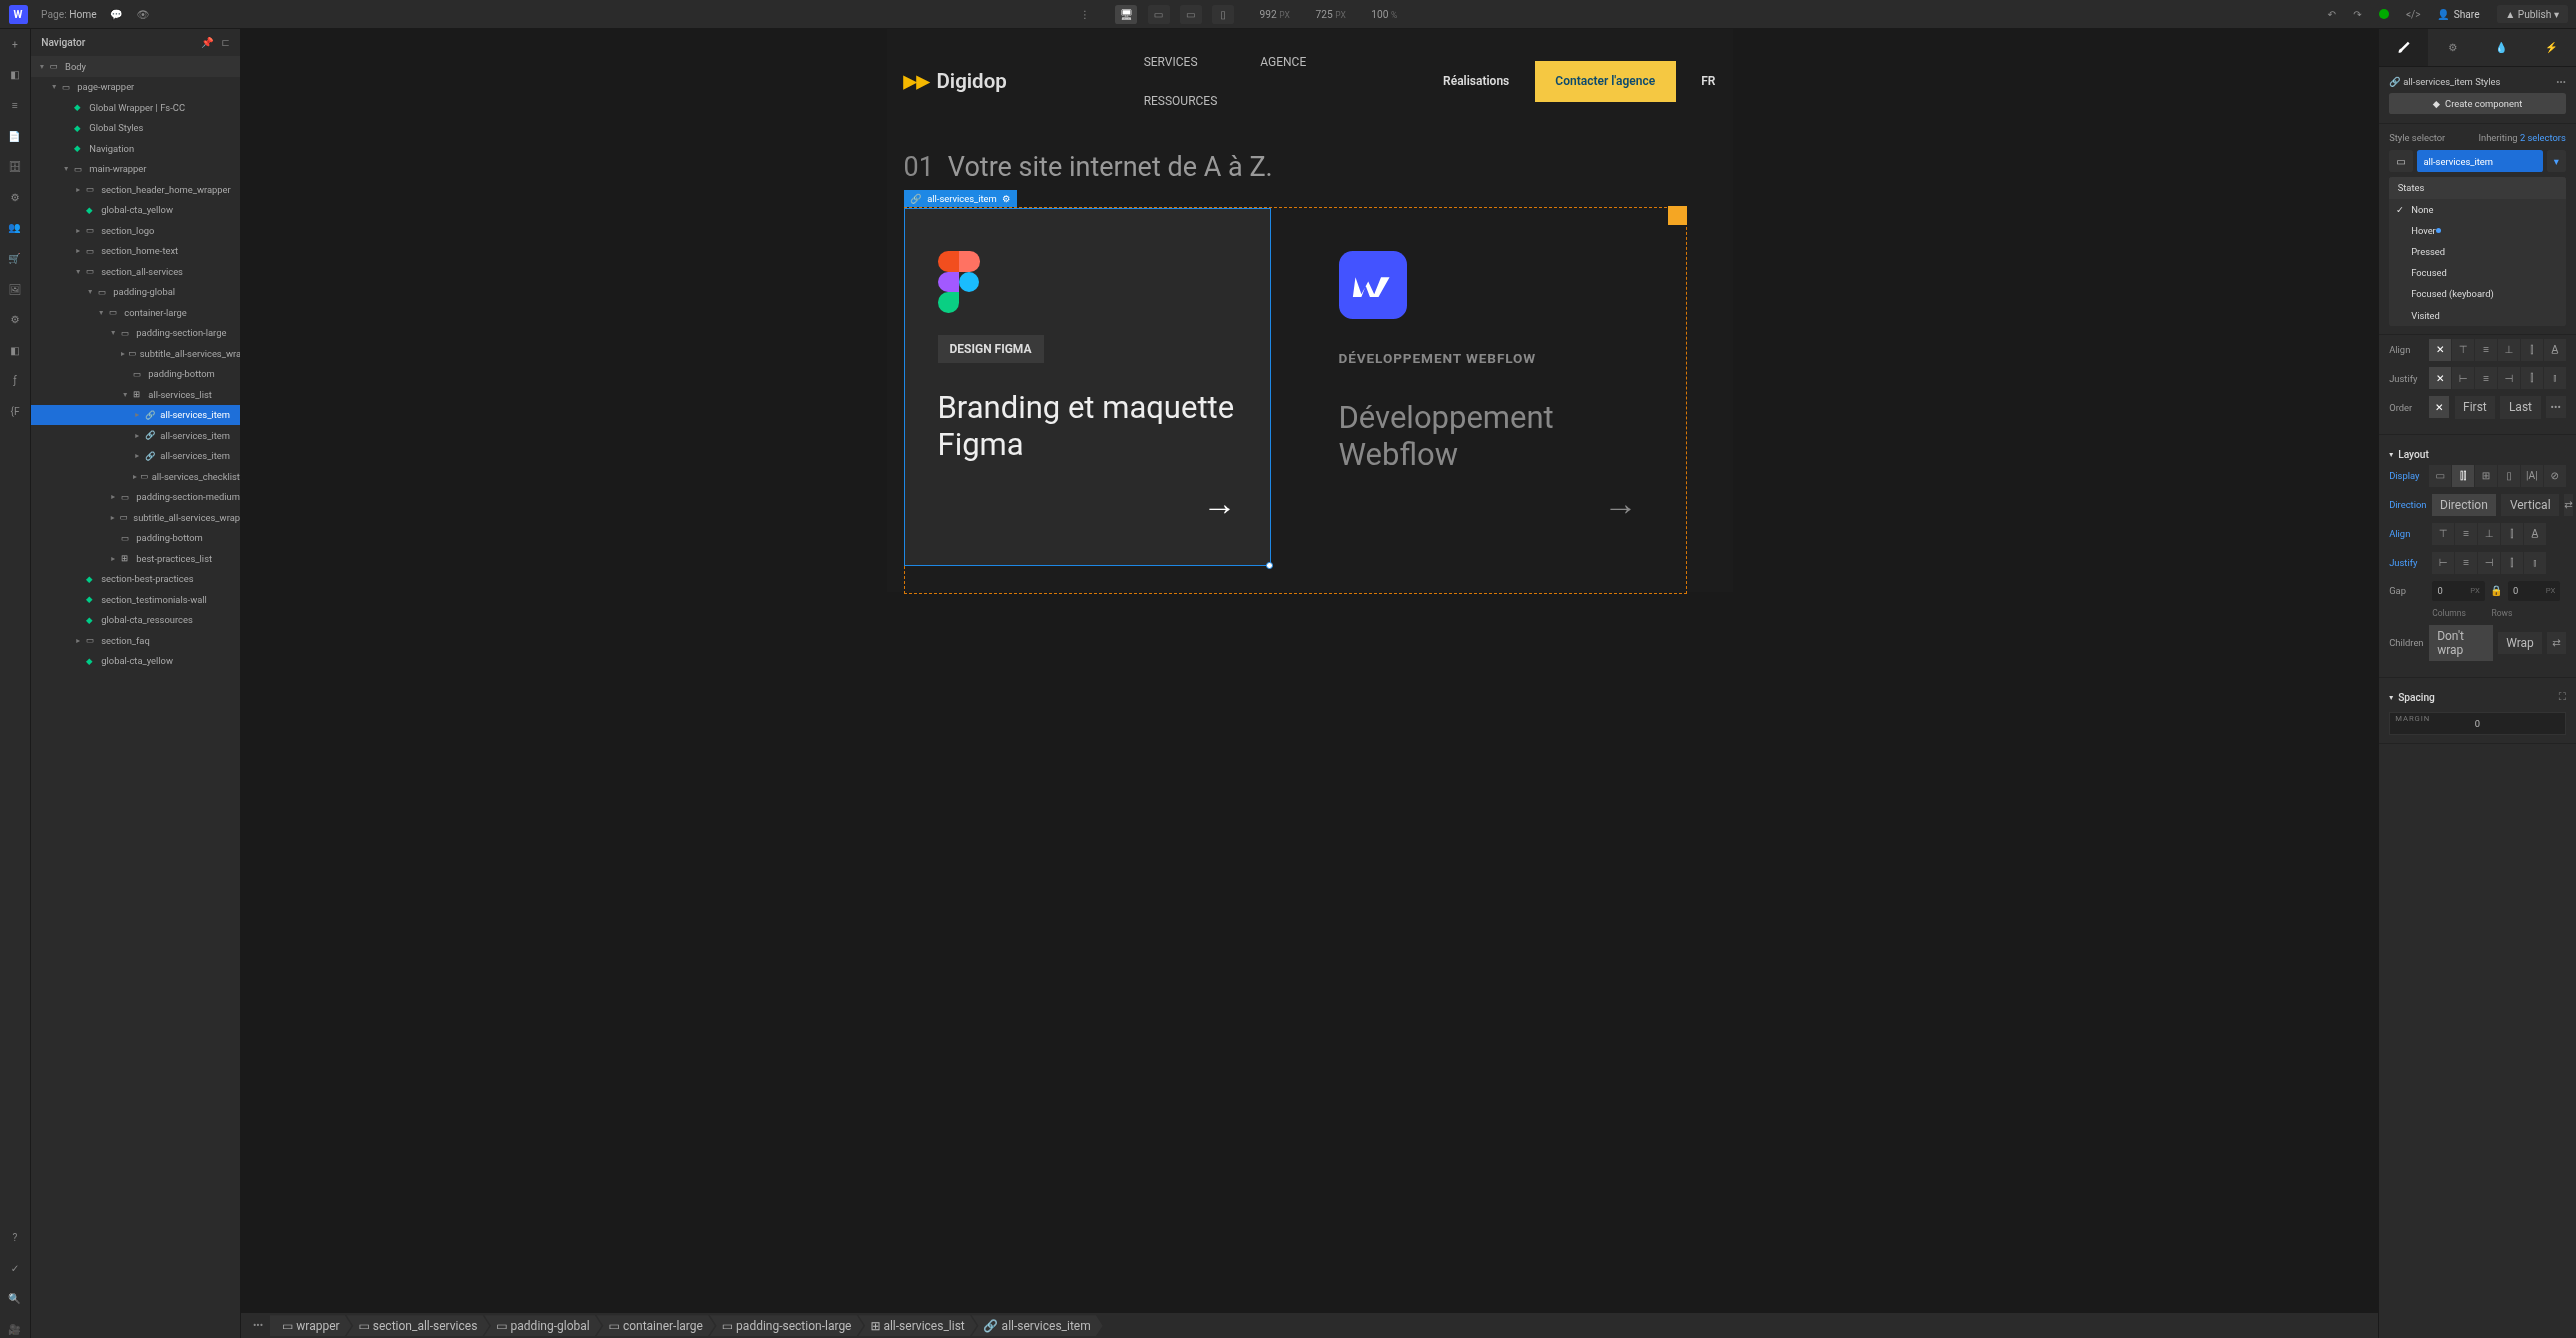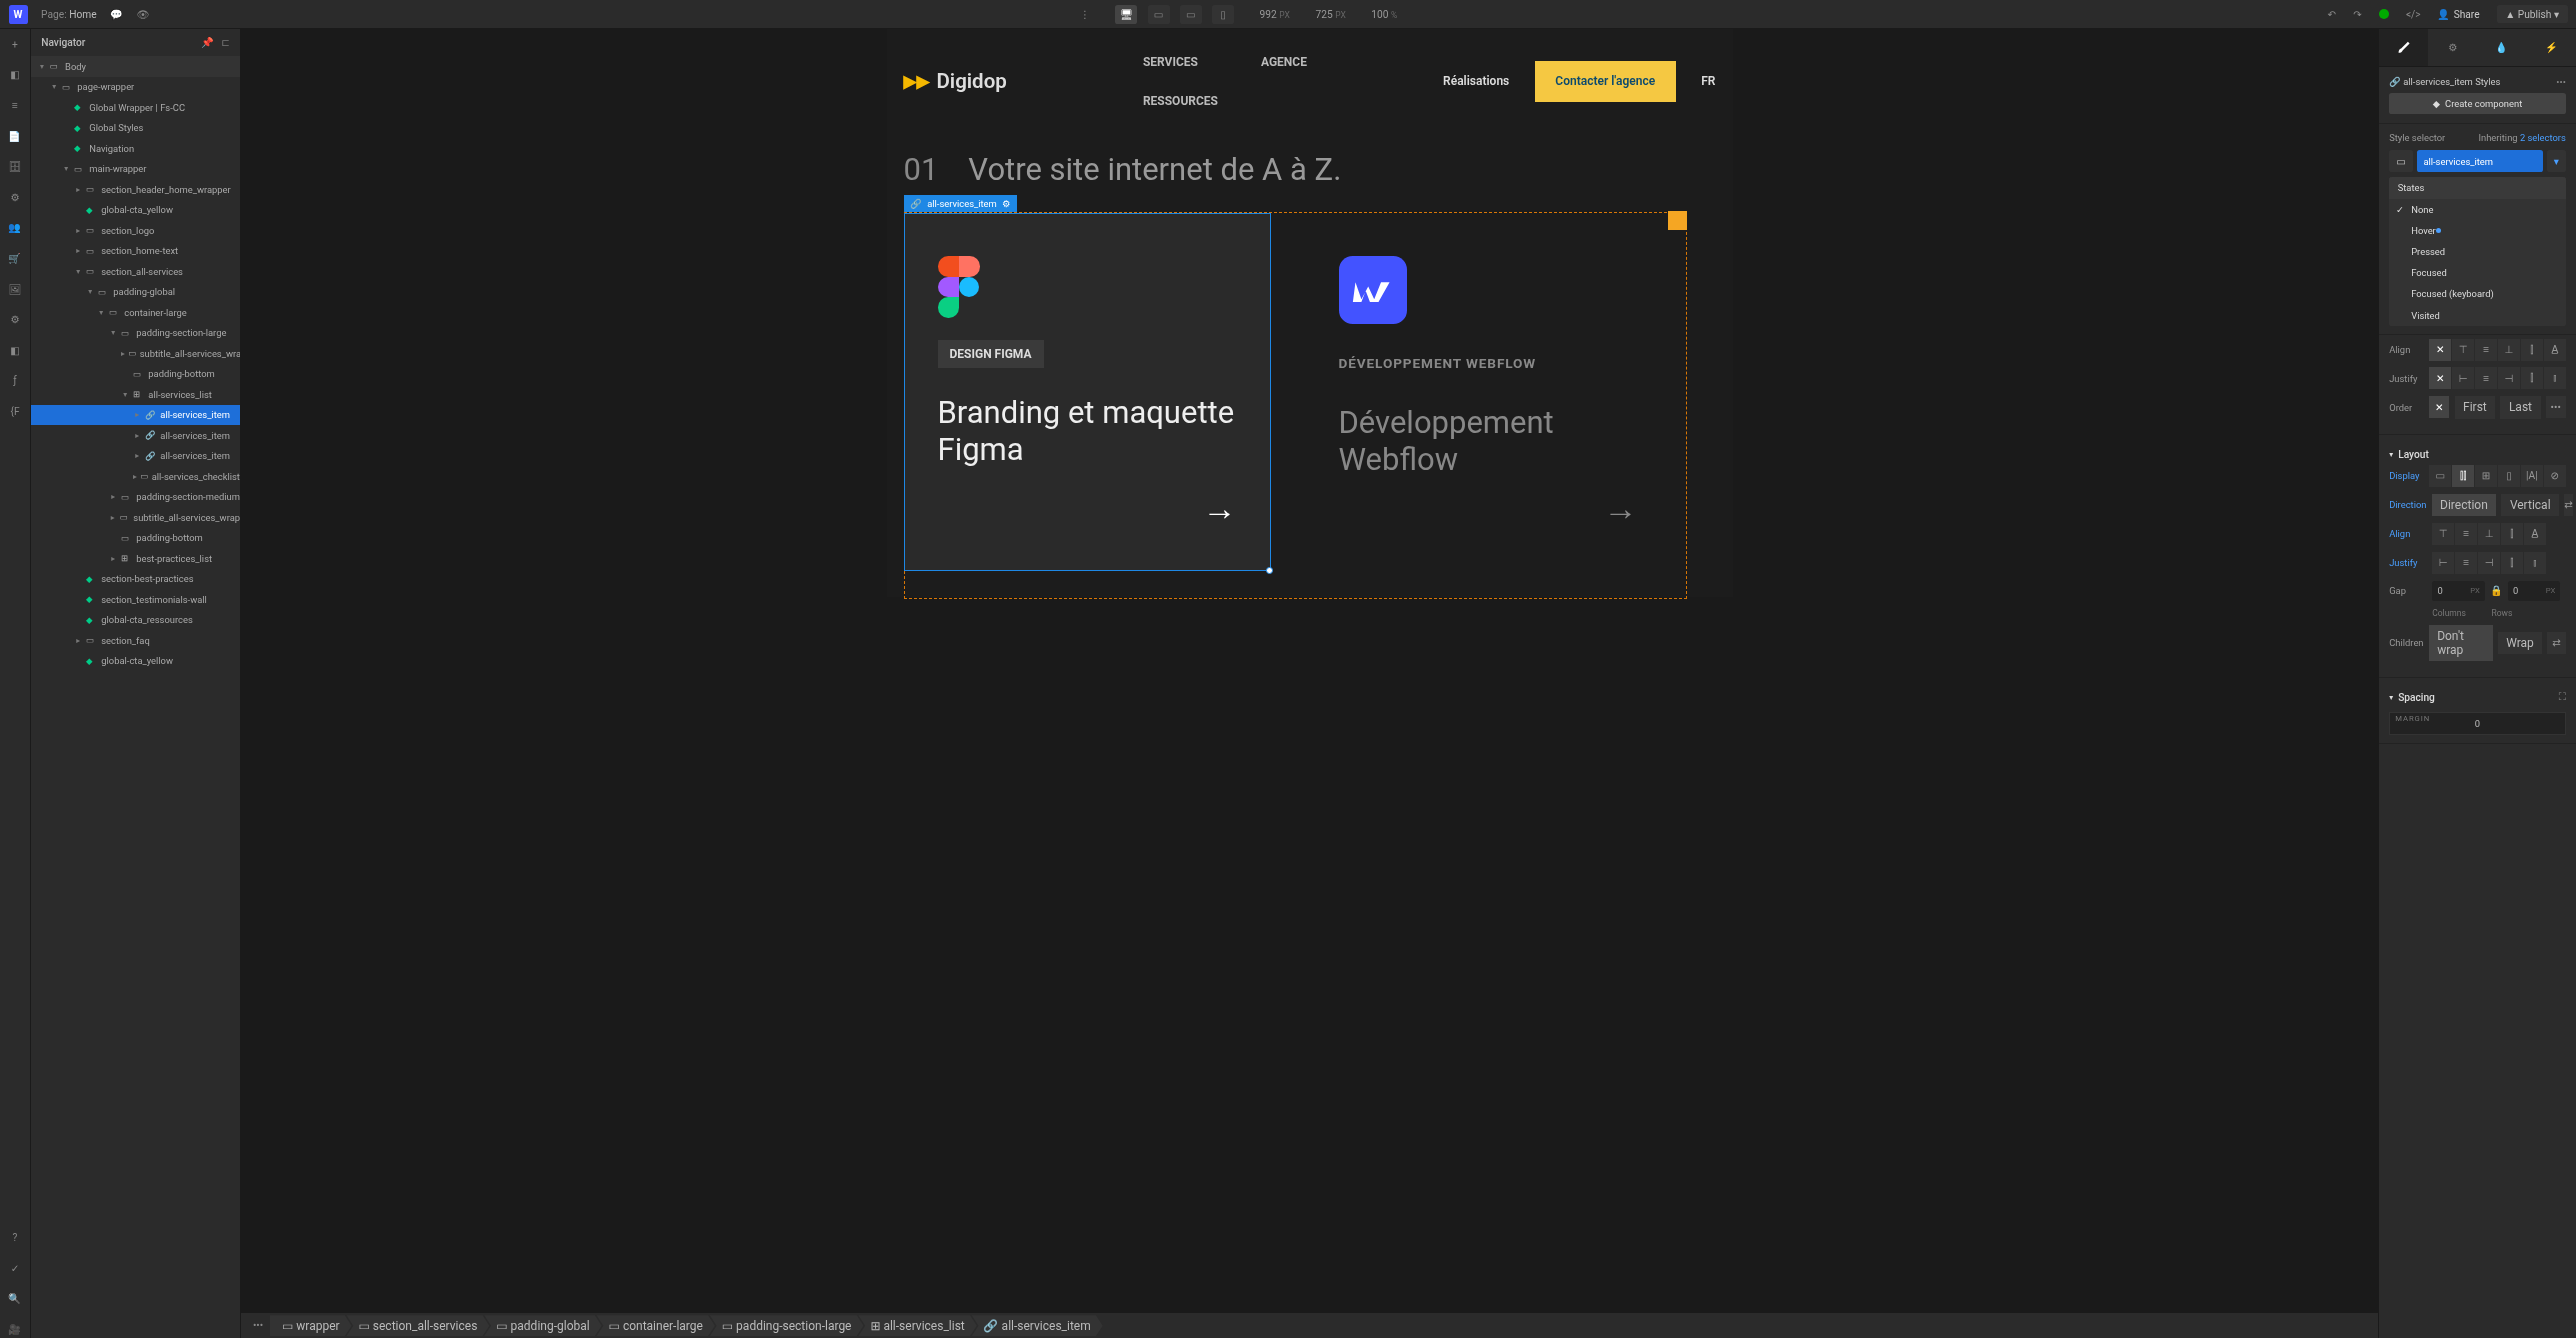--- a/index.html
+++ b/index.html
@@ -45,27 +45,27 @@
 
 
 .canvas-wrap { flex: 1; background: #1a1a1a; display: flex; flex-direction: column; position: relative; }
 .canvas-area { flex: 1; display: flex; justify-content: center; align-items: flex-start; overflow: auto; padding: 0; }
 .canvas-content { width: 846px; background: #1c1c1c; color: #fff; position: relative; }
 
 
 .site-header { display: flex; align-items: center; justify-content: space-between; padding: 25.6px 17px; }
 .site-logo { display: flex; align-items: center; gap: 6.8px; font-size: 20.5px; font-weight: 600; color: #ddd; }
 .site-logo-icon { color: #f5b800; font-size: 17px; }
-.site-nav { display: flex; gap: 43px; color: #bbb; font-size: 12px; font-weight: 700; }
+.site-nav { display: flex; gap: 43px; color: #bbb; font-size: 12px; font-weight: 400; }
 .site-nav-col { display: flex; flex-direction: column; gap: 25.6px; }
 .site-right { display: flex; align-items: center; gap: 25.6px; font-size: 12px; font-weight: 600; color: #ddd; }
 .site-cta { background: #f5c842; color: #0c4a6e; padding: 13.6px 20.5px; font-weight: 600; }
 .site-lang { color: #ddd; }
 
-.section-title { padding: 17px 17px 25.6px; font-size: 31px; color: #999; display: flex; gap: 30px; }
+.section-title { padding: 17px 17px 25.6px; font-size: 27px; color: #999; display: flex; gap: 14px; }
 .section-num { color: #888; }
 
 .services-row { display: flex; gap: 34px; padding: 0 17px 25.6px; position: relative; }
 .service-card { width: 367px; height: 358px; background: #2a2a2a; padding: 43px 34px; display: flex; flex-direction: column; position: relative; }
 .figma-icon { width: 43px; height: 60px; position: relative; }
 .figma-icon .c1 { position: absolute; width: 21px; height: 20.5px; border-radius: 10.2px 0 0 10.2px; background: #f24e1e; top: 0; left: 0; }
 .figma-icon .c2 { position: absolute; width: 21px; height: 20.5px; border-radius: 0 10.2px 10.2px 0; background: #ff7262; top: 0; left: 21px; }
 .figma-icon .c3 { position: absolute; width: 21px; height: 20.5px; border-radius: 10.2px 0 0 10.2px; background: #a259ff; top: 20.5px; left: 0; }
 .figma-icon .c4 { position: absolute; width: 20.5px; height: 20.5px; border-radius: 50%; background: #1abcfe; top: 20.5px; left: 21px; }
 .figma-icon .c5 { position: absolute; width: 21px; height: 20.5px; border-radius: 10.2px 0 10.2px 10.2px; background: #0acf83; top: 41px; left: 0; }

